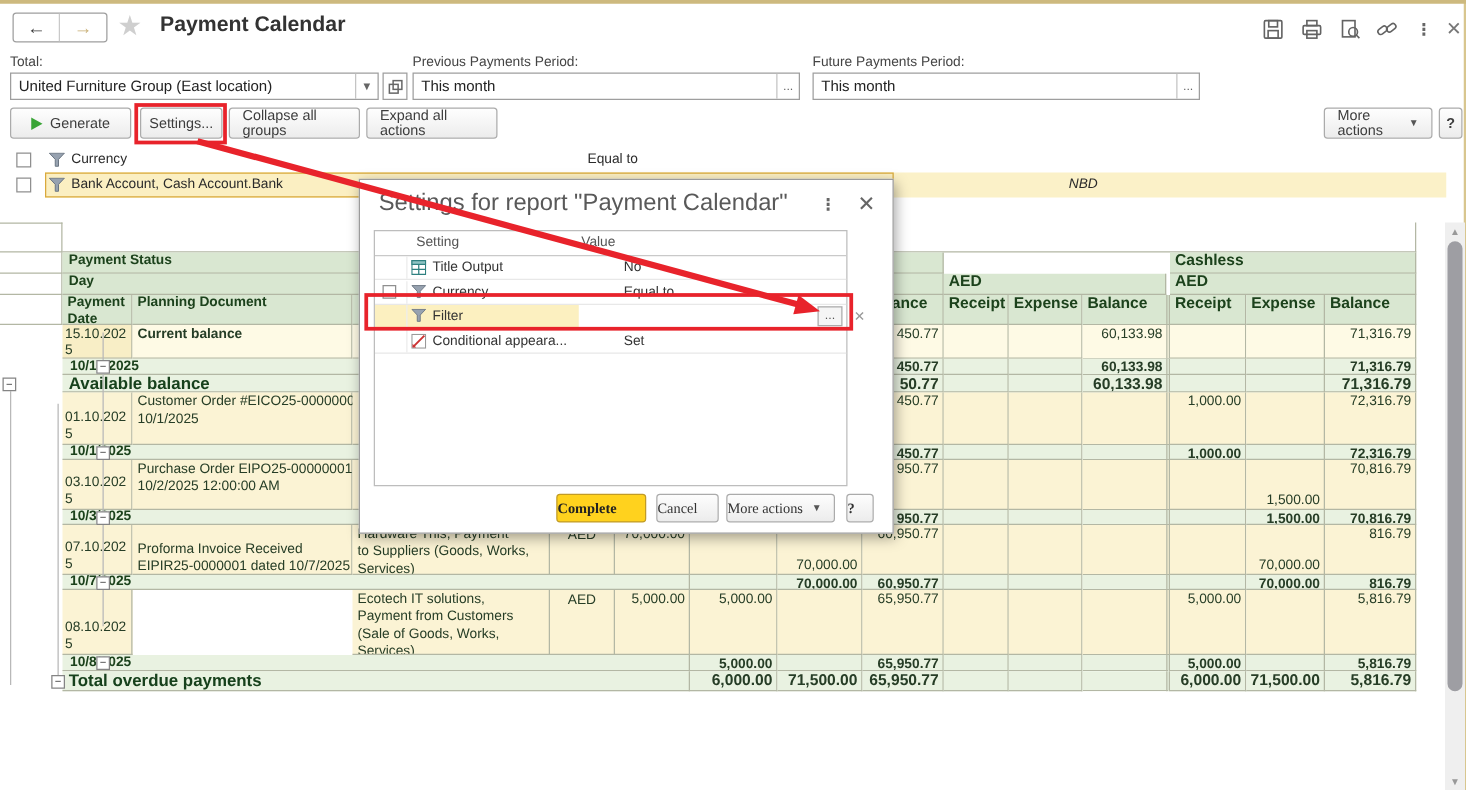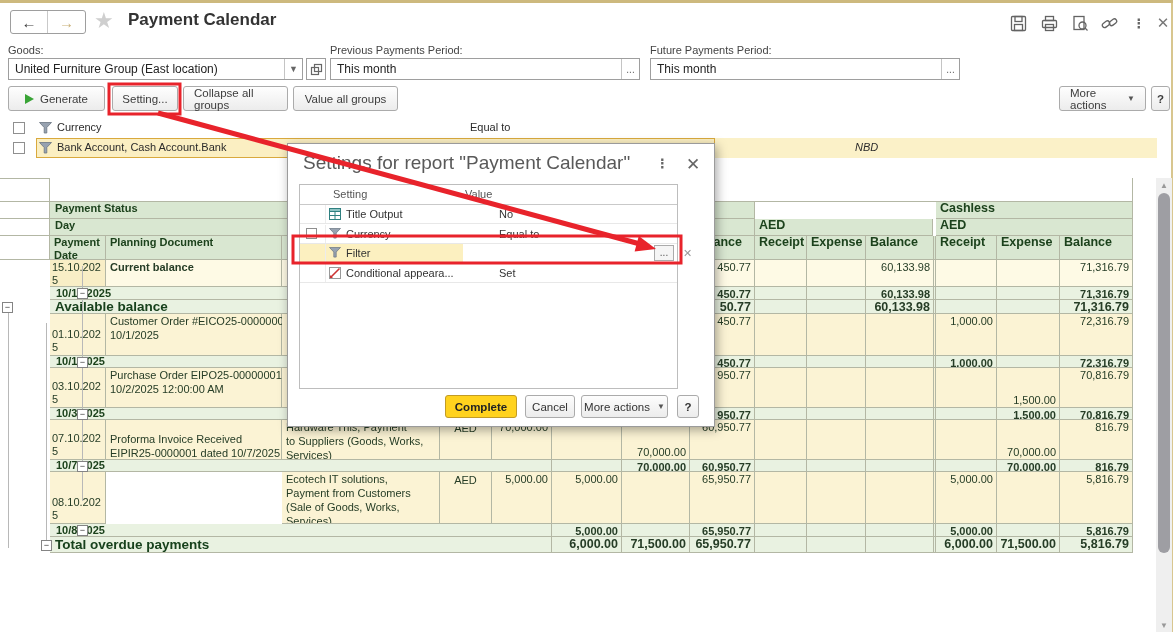--- a/index.html
+++ b/index.html
@@ -91,21 +91,21 @@
   .dlg-sel-bg { position:absolute; left:0; top:0; width:163px; height:100%; background:#FCF0C0; }
   .dlg-ck { position:absolute; left:6px; top:3px; width:11px; height:11px; border:1px solid #8f8f8f; background:#fff; }
   .dlg-ic { position:absolute; left:29px; top:3px; }
   .dlg-lb { position:absolute; left:46px; top:3px; white-space:nowrap; }
   .dlg-val { position:absolute; left:151px; top:3px; white-space:nowrap;padding-left:48px; }
   .dlg-colline { position:absolute; left:25px; top:0; bottom:0; width:1px; background:#ececec; }
   #dlg-ellipsis { position:absolute; left:354px; top:1px; width:20px; height:16px; border:1px solid #ababab; background:#f5f5f5;
      font-size:10px; color:#555; text-align:center; line-height:13px; }
   #dlg-clear { position:absolute; left:383px; top:3px; color:#9a9a9a; font-size:11px; font-weight:bold; }
   .dlg-btn { position:absolute; top:251px; height:23px; border:1px solid #ababab; border-radius:3px;
-    background:linear-gradient(#fdfdfd,#ececec); font-size:11.5px; color:#333; display:flex; align-items:center; justify-content:center; gap:5px; }
+    background:linear-gradient(#fdfdfd,#ececec); font-size:11.5px; color:#333; display:flex; align-items:center; justify-content:flex-start; gap:5px;font-family:Liberation Serif, serif; }
   #btn-complete { left:157px; width:72px; background:#FFD21E; border-color:#C19B26; font-weight:bold; color:#222; }
   #btn-cancel { left:237px; width:50px; }
   #btn-more { left:293px; width:87px; }
   #btn-help { left:389px; width:22px; font-weight:bold; }
 
   #annot { left:0; top:0; width:1173px; height:632px; z-index:50; pointer-events:none; }
 </style>
 </head>
 <body>
 
@@ -142,21 +142,21 @@
   </div>
   <div class="abs tool-ic" style="left:1099px">
     <svg width="17" height="17" viewBox="0 0 17 17">
         <rect x="1" y="7" width="8" height="4.5" rx="2.2" transform="rotate(-38 5 9.2)"></rect>
         <rect x="8" y="5" width="8" height="4.5" rx="2.2" transform="rotate(-38 12 7.2)"></rect>
       </svg>
   </div>
   <div class="abs tool-ic" id="ic-kebab" style="left:1129px">⋮</div>
   <div class="abs tool-ic" id="ic-close" style="left:1153px">✕</div>
 
-  <div class="abs fld-label" style="left:8px">Goods:</div>
+  <div class="abs fld-label" style="left:8px">Total:</div>
   <div class="abs fld-label" style="left:330px">Previous Payments Period:</div>
   <div class="abs fld-label" style="left:650px">Future Payments Period:</div>
 
   <div class="abs inp" style="left:8px; width:295px">
     <div class="txt">United Furniture Group (East location)</div>
     <div class="seg">▼</div>
   </div>
   <div class="abs mini-btn" style="left:306px">
     <svg width="13" height="13" viewBox="0 0 13 13" style="stroke:#666;fill:none;stroke-width:1.2">
         <rect x="1.5" y="4.5" width="7" height="7"></rect>
@@ -170,27 +170,27 @@
   <div class="abs inp" style="left:650px; width:310px">
     <div class="txt">This month</div>
     <div class="seg" style="font-size:10px">...</div>
   </div>
 
   <div class="abs btn" style="left:8px; width:97px">
     <span class="play-tri"></span>
     <span>Generate</span>
   </div>
   <div class="abs btn" style="left:112px; width:66px">
-    <span>Setting...</span>
+    <span>Settings...</span>
   </div>
   <div class="abs btn" style="left:183px; width:105px">
     <span>Collapse all groups</span>
   </div>
   <div class="abs btn" style="left:293px; width:105px">
-    <span>Value all groups</span>
+    <span>Expand all actions</span>
   </div>
   <div class="abs btn" style="left:1059px; width:87px">
     <span>More actions</span>
     <span class="dd-caret">▼</span>
   </div>
   <div class="abs btn" style="left:1151px; width:19px; padding:0; font-weight:bold">
     <span>?</span>
   </div>
 
   <div class="abs frow" style="top:118px">

